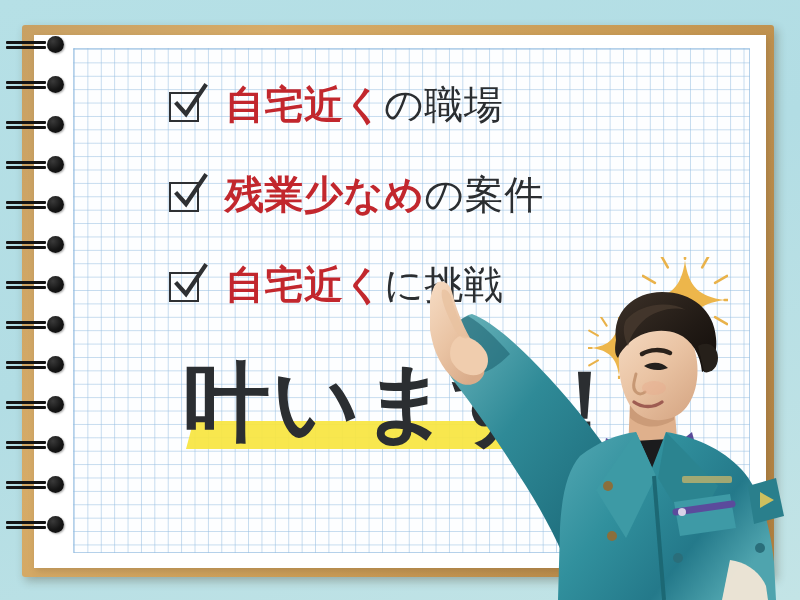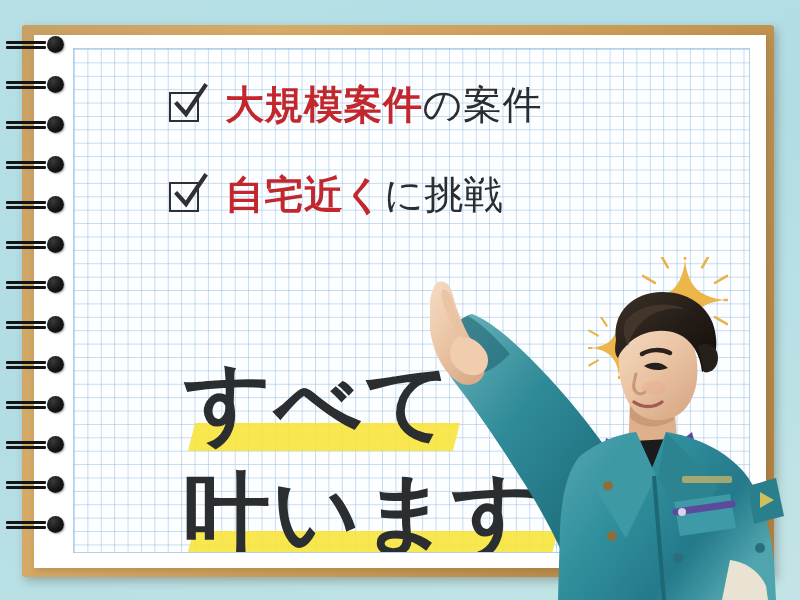--- a/index.html
+++ b/index.html
@@ -179,48 +179,53 @@
 <div id="stage">
 
   <div id="notepad-frame"></div>
 
   <div id="paper-sheet"></div>
 
   <div id="grid-area">
 
     <div id="checklist">
 
-
       <div class="check-row">
         <span class="checkbox-icon">
           <span class="box"></span>
           <svg viewBox="0 0 36 38">
             <path d="M6 20 L15 30 L34 2" fill="none" stroke="#2e3033" stroke-width="4.2" stroke-linecap="square" stroke-linejoin="miter"></path>
           </svg>
         </span>
-        <span class="row-text"><span class="hl-red">大規模案件</span><span class="tail-dark">の案件</span></span>
+        <span class="row-text"><span class="hl-red">自宅近く</span><span class="tail-dark">の職場</span></span>
+      </div>
+
+      <div class="check-row">
+        <span class="checkbox-icon">
+          <span class="box"></span>
+          <svg viewBox="0 0 36 38">
+            <path d="M6 20 L15 30 L34 2" fill="none" stroke="#2e3033" stroke-width="4.2" stroke-linecap="square" stroke-linejoin="miter"></path>
+          </svg>
+        </span>
+        <span class="row-text"><span class="hl-red">残業少なめ</span><span class="tail-dark">の案件</span></span>
       </div>
 
       <div class="check-row">
         <span class="checkbox-icon">
           <span class="box"></span>
           <svg viewBox="0 0 36 38">
             <path d="M6 20 L15 30 L34 2" fill="none" stroke="#2e3033" stroke-width="4.2" stroke-linecap="square" stroke-linejoin="miter"></path>
           </svg>
         </span>
         <span class="row-text"><span class="hl-red">自宅近く</span><span class="tail-dark">に挑戦</span></span>
       </div>
 
     </div>
 
     <div id="slogan">
-      <div class="slogan-line">
-        <span class="marker m1"></span>
-        <span class="slogan-text">すべて</span>
-      </div>
       <div class="slogan-line">
         <span class="marker m2"></span>
         <span class="slogan-text">叶います！</span>
       </div>
     </div>
 
     <svg class="sparkle" style="left:568px; top:208px; width:86px; height:86px;" viewBox="0 0 100 100">
       <path d="M50 4 C54 34 66 46 96 50 C66 54 54 66 50 96 C46 66 34 54 4 50 C34 46 46 34 50 4 Z" fill="#edb64b"></path>
       <g stroke="#e9b24a" stroke-width="3" stroke-linecap="round" fill="none">
         <line x1="50" y1="2" x2="50" y2="-14"></line>

